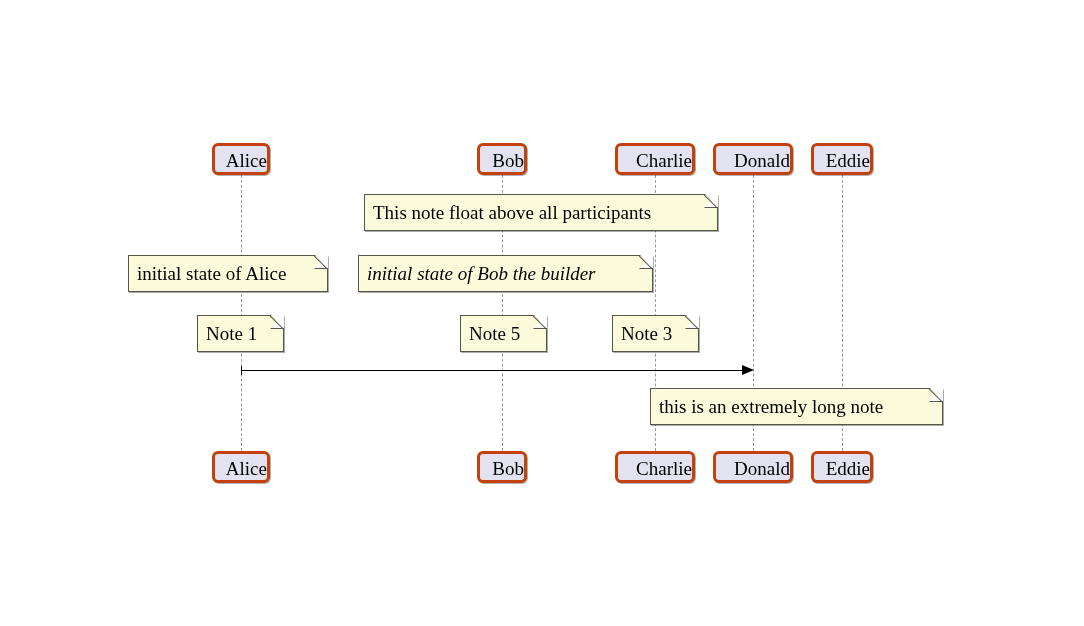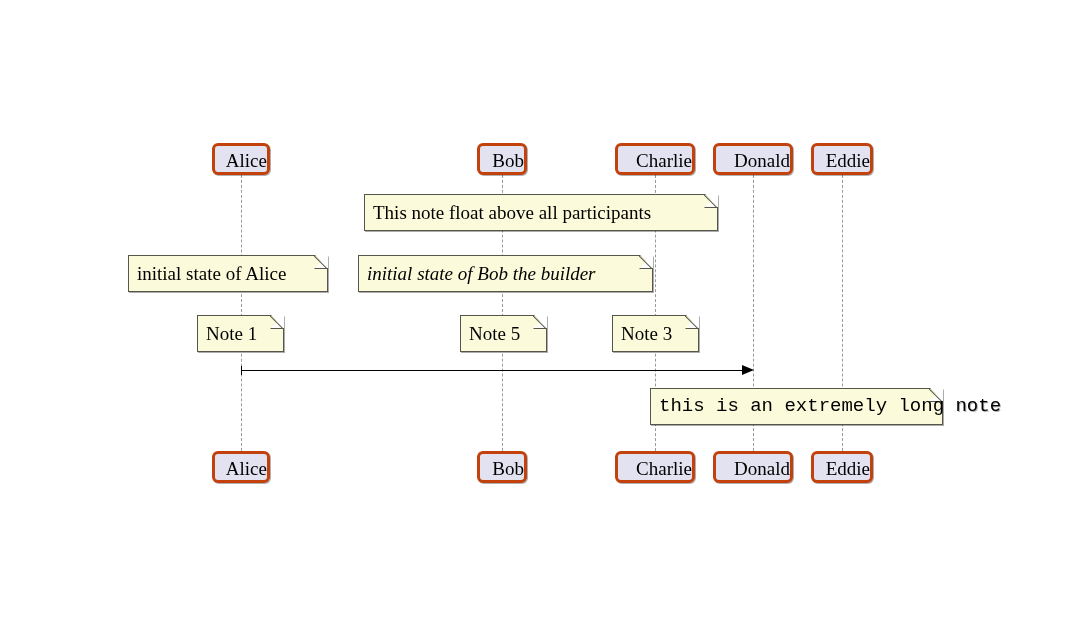--- a/index.html
+++ b/index.html
@@ -191,18 +191,18 @@
     <div class="note" style="left: 460px; top: 315px; width: 87px;">
       <div class="note-body"></div>
       <div class="note-fold"></div>
       <div class="note-text">Note 5</div>
     </div>
     <div class="note" style="left: 612px; top: 315px; width: 87px; font-family: Liberation Serif, serif;">
       <div class="note-body"></div>
       <div class="note-fold"></div>
       <div class="note-text">Note 3</div>
     </div>
-    <div class="note" style="left: 650px; top: 388px; width: 293px; font-family: Liberation Mono, monospace;">
+    <div class="note" style="left: 650px; top: 388px; width: 293px;">
       <div class="note-body"></div>
       <div class="note-fold"></div>
       <div class="note-text">this is an extremely long note</div>
     </div>
   </div>
 
 </body></html>

